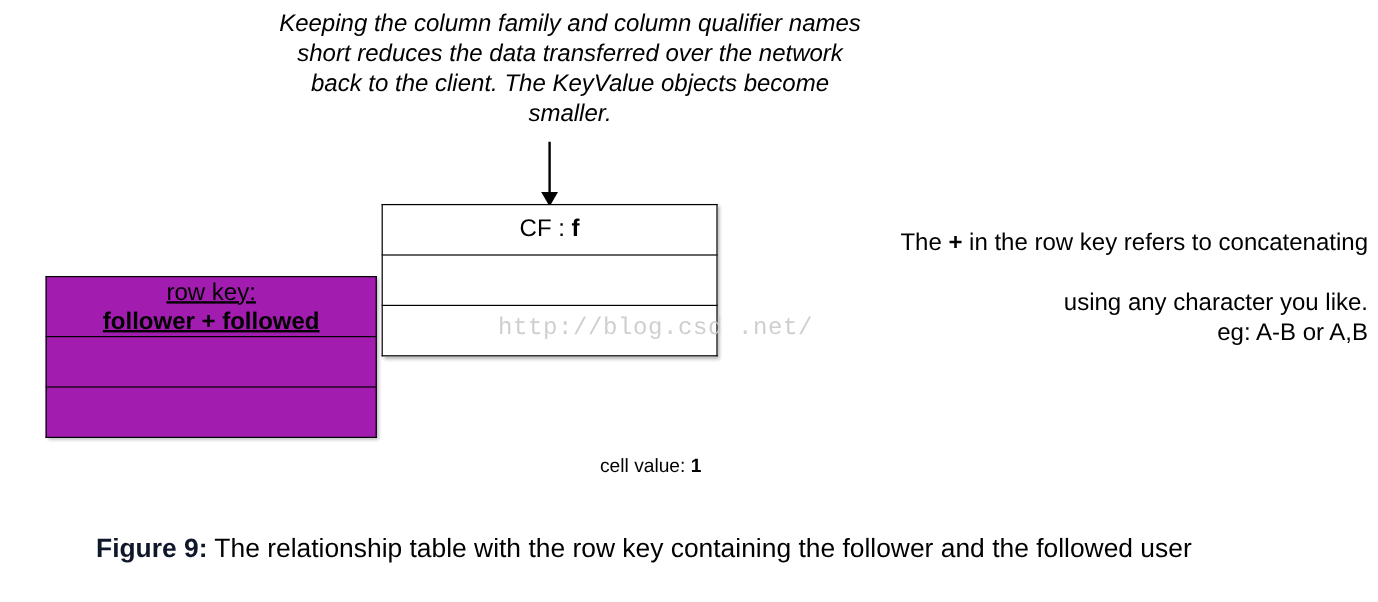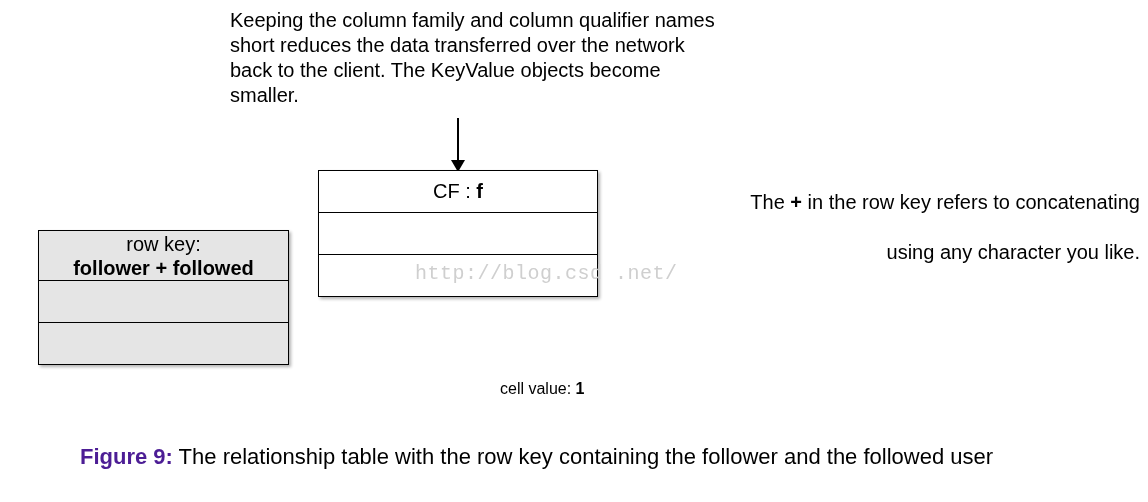--- a/index.html
+++ b/index.html
@@ -11,22 +11,24 @@
     width: 1148px;
     height: 502px;
     position: relative;
     color: #000;
   }
   .top-annotation {
     position: absolute;
     left: 230px;
     top: 8px;
     width: 490px;
+    text-align: center;
     font-size: 20px;
     line-height: 1.25;
+    font-style: italic;
   }
   .arrow-down {
     position: absolute;
     left: 446px;
     top: 118px;
   }
   .tables {
     position: absolute;
     left: 38px;
     top: 170px;
@@ -46,23 +48,24 @@
     font-size: 20px;
     text-align: center;
     vertical-align: middle;
     padding: 0 16px;
   }
   .rowkey-table {
     position: absolute;
     left: 0;
     top: 60px;
     border-collapse: collapse;
-    width: 251px;
-    background: #e5e5e5;
+    width: 276px;
+    background: #a21caf;
     box-shadow: 2px 2px 3px rgba(0,0,0,0.3);
+    text-decoration: underline;
   }
   .rowkey-table td {
     border: 1px solid #000;
     height: 50px;
     font-size: 20px;
     text-align: center;
     vertical-align: middle;
     padding: 0 6px;
     line-height: 1.2;
   }
@@ -91,21 +94,21 @@
     top: 380px;
     font-size: 16px;
   }
   .figure-caption {
     position: absolute;
     left: 80px;
     top: 444px;
     font-size: 22px;
   }
   .figure-caption .fignum {
-    color: #4c1d95;
+    color: #0f172a;
     font-weight: bold;
   }
   b { font-weight: bold; }
 </style>
 </head>
 <body>
 
 <div class="top-annotation">Keeping the column family and column qualifier names short reduces the data transferred over the network back to the client. The KeyValue objects become smaller.</div>
 
 <svg class="arrow-down" width="24" height="56">
@@ -149,20 +152,21 @@
     </table>
 
 </div>
 
 <div class="watermark">http://blog.csd .net/</div>
 
 <div class="right-annotation">
   <span>The </span><b>+</b><span> in the row key refers to concatenating</span><br>
   <br>
   <span>using any character you like.</span><br>
+  <span>eg: A-B or A,B</span>
 </div>
 
 <div class="cellvalue">
   <span>cell value: </span><b>1</b>
 </div>
 
 <div class="figure-caption">
   <span class="fignum">Figure 9:</span><span> The relationship table with the row key containing the follower and the followed user</span>
 </div>
 

